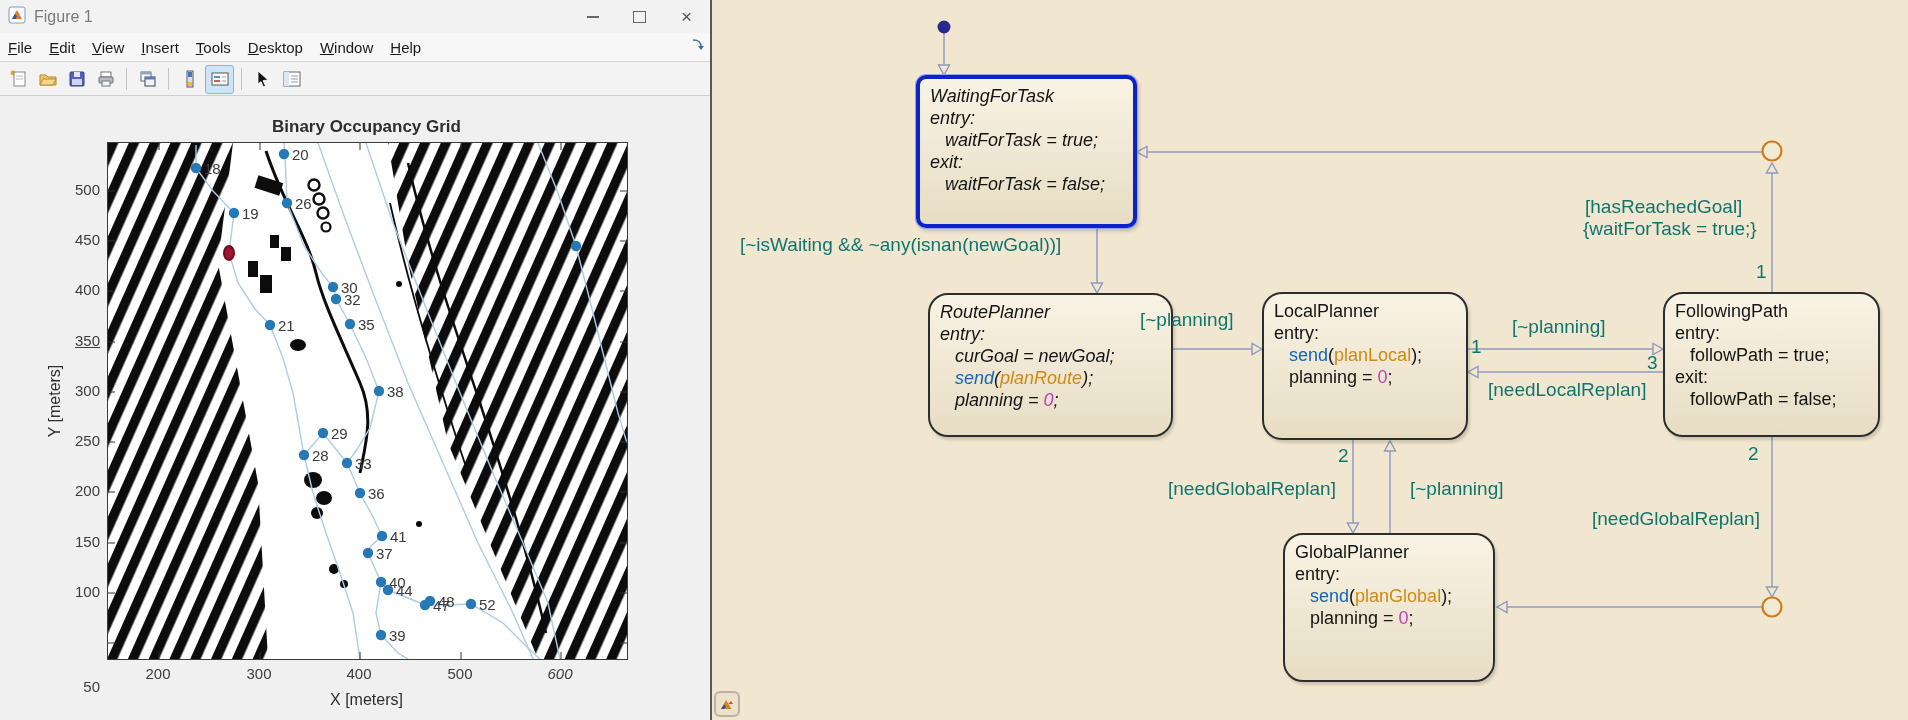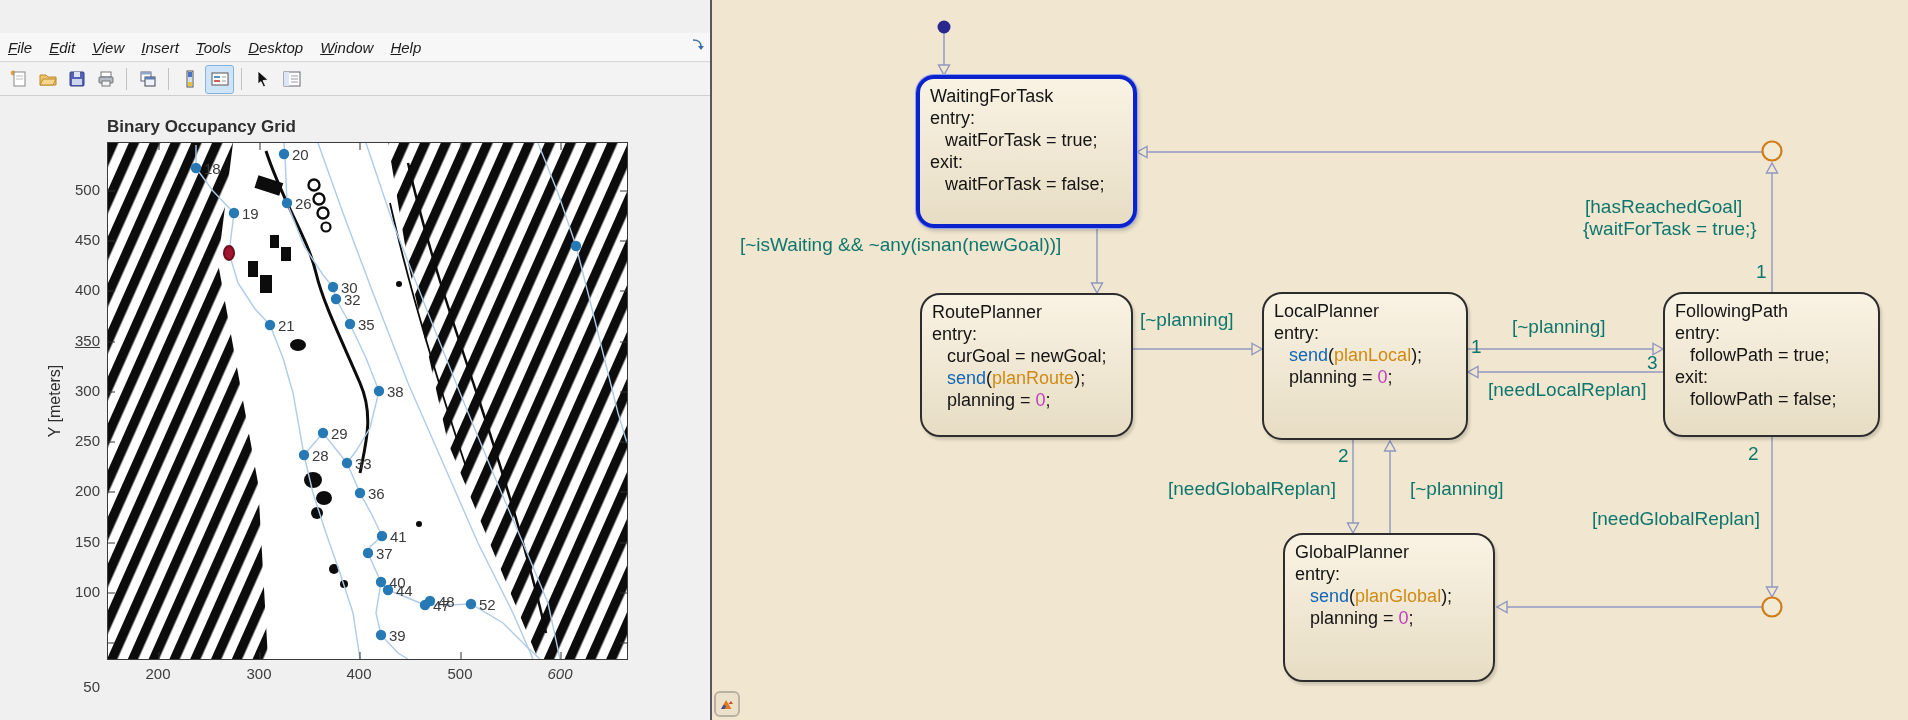--- a/index.html
+++ b/index.html
@@ -7,55 +7,76 @@
   #figwin{position:absolute;left:0;top:0;width:710px;height:720px;background:#f0f0f0;border-right:2px solid #58585c;box-sizing:content-box;}
   .titlebar{position:absolute;left:0;top:0;width:100%;height:33px;background:#f2f2f2;display:flex;align-items:center;}
   .titlebar .appicon{margin-left:8px;}
   .titlebar .title{margin-left:8px;font-size:16px;color:#7a7a7a;}
   .wbtns{position:absolute;right:0;top:0;height:33px;display:flex;}
   .wbtn{width:47px;height:33px;display:flex;align-items:center;justify-content:center;color:#555;}
   .min-glyph{width:12px;height:2px;background:#666;}
   .max-glyph{width:11px;height:10px;border:1.6px solid #666;}
   .close-glyph{font-size:19px;color:#555;line-height:1;}
   .menubar{position:absolute;left:0;top:33px;width:100%;height:29px;background:#f7f7f7;border-bottom:1px solid #d8d8d8;display:flex;align-items:center;padding-left:8px;box-sizing:border-box;}
-  .menubar .mitem{font-size:15px;color:#1b1b1b;margin-right:17px;font-style:italic;}
+  .menubar .mitem{font-size:15px;color:#1b1b1b;margin-right:17px;}
   .menubar .mitem::first-letter{text-decoration:underline;}
   .dockarrow{position:absolute;right:6px;top:4px;}
   .toolbar{position:absolute;left:0;top:63px;width:100%;height:33px;background:#f3f3f3;border-bottom:1px solid #cfcfcf;display:flex;align-items:center;padding-left:4px;box-sizing:border-box;}
   .tb{width:27px;height:27px;display:flex;align-items:center;justify-content:center;border-radius:3px;margin:0 1px;}
   .tb.active{background:#cfe5f7;border:1px solid #84b4dc;}
   .tbsep{width:1px;height:22px;background:#c3c3c3;margin:0 6px;}
   
-  .plot-title{position:absolute;left:107px;top:117px;width:519px;text-align:left;font-size:17px;font-weight:bold;color:#2e2e2e;}
+  .plot-title{position:absolute;left:107px;top:117px;width:519px;text-align:center;font-size:17px;font-weight:bold;color:#2e2e2e;}
   #map{position:absolute;left:107px;top:142px;background:#ffffff;border:1px solid #3a3a3a;}
   .xtick{position:absolute;top:665px;transform:translateX(-50%);font-size:15px;color:#3c3c3c;}
   .ytick{position:absolute;left:58px;width:42px;text-align:right;font-size:15px;color:#3c3c3c;}
   .xlabel{position:absolute;left:107px;top:691px;width:519px;text-align:center;font-size:16px;color:#2e2e2e;}
   .ylabel{position:absolute;left:-10px;top:392px;width:130px;text-align:center;font-size:16px;color:#2e2e2e;transform:rotate(-90deg);}
   .legend{position:absolute;left:448px;top:156px;width:178px;height:42px;background:#ffffff;border:1px solid #3a3a3a;box-sizing:border-box;font-size:14px;color:#222;}
   .lrow{height:20px;display:flex;align-items:center;}
   .lmark{width:56px;display:flex;align-items:center;justify-content:center;gap:7px;}
   .ldot{width:7px;height:7px;border-radius:50%;background:#2779b5;}
   .lline{width:44px;height:2px;background:#aecbe8;}
   text.nodelab{font-family:"Liberation Sans",sans-serif;font-size:15px;fill:#3b3b3b;}
   
   #sfpane{position:absolute;left:712px;top:0;width:1196px;height:720px;background:#f1e7d0;}
   #edges{position:absolute;left:0;top:0;}
   .state{position:absolute;background:linear-gradient(180deg,#f9f3e4,#e7ddc4);border:2px solid #2d2d2d;border-radius:20px;padding:6px 10px;box-sizing:border-box;font-size:18px;line-height:22px;color:#141414;box-shadow:2px 3px 3px rgba(0,0,0,0.15);}
-  .state.sel{border:4px solid #0b23cc;border-radius:18px;box-shadow:0 0 0 1px #93a4ea,2px 3px 4px rgba(0,0,0,0.2);}
+  .state.sel{border:4px solid #0b23cc;border-radius:10px;box-shadow:0 0 0 1px #93a4ea,2px 3px 4px rgba(0,0,0,0.2);font-style:italic;}
   .sline{white-space:pre;}
   .c-b{color:#1266b8}.c-o{color:#cf8a14}.c-m{color:#bf3fbf}
   .tlabel{position:absolute;color:#0f766e;font-size:19px;white-space:pre;}
   .badge{position:absolute;left:2px;top:691px;width:26px;height:26px;border:2px solid #b9b2a4;border-radius:6px;background:#ece2cb;display:flex;align-items:center;justify-content:center;box-sizing:border-box;}
 </style>
 </head>
 <body>
 
 <div id="figwin">
 
+  <div class="titlebar">
+    <span class="appicon">
+      <svg width="18" height="18">
+          <rect x="1" y="1" width="16" height="16" rx="2" fill="#fdfdfd" stroke="#7d9cc4"></rect>
+          <path d="M4 13 L9 4 L11.5 8.5 L14 13 Z" fill="#e07b22"></path>
+          <path d="M4 13 L7 8 L9 10.5 L7.5 13 Z" fill="#3b4fa0"></path>
+        </svg>
+    </span>
+    <span class="title">Figure 1</span>
+    <div class="wbtns">
+      <div class="wbtn">
+          <div class="min-glyph"></div>
+        </div>
+      <div class="wbtn">
+          <div class="max-glyph"></div>
+        </div>
+      <div class="wbtn">
+          <span class="close-glyph">×</span>
+        </div>
+    </div>
+  </div>
 
   <div class="menubar">
     <span class="mitem">File</span>
     <span class="mitem">Edit</span>
     <span class="mitem">View</span>
     <span class="mitem">Insert</span>
     <span class="mitem">Tools</span>
     <span class="mitem">Desktop</span>
     <span class="mitem">Window</span>
     <span class="mitem">Help</span>
@@ -254,20 +275,21 @@
       <text x="325" y="468" class="nodelab">47</text>
       <circle cx="363" cy="461" r="5.2" fill="#2779b5"></circle>
       <text x="371" y="467" class="nodelab">52</text>
       <circle cx="273" cy="492" r="5.2" fill="#2779b5"></circle>
       <text x="281" y="498" class="nodelab">39</text>
       <circle cx="468" cy="103" r="5.2" fill="#2779b5"></circle>
       <ellipse cx="121" cy="110" rx="5" ry="7" fill="#a2142f" stroke="#6e0f1e" stroke-width="2"></ellipse>
     </svg>
 
 
+  <div class="xlabel">X [meters]</div>
   <div class="ylabel">Y [meters]</div>
 <div class="xtick" style="left: 158px;">200</div>
     <div class="xtick" style="left: 259px;">300</div>
     <div class="xtick" style="left: 359px;">400</div>
     <div class="xtick" style="left: 460px;">500</div>
     <div class="xtick" style="left: 560px; font-style: italic;">600</div>
     <div class="ytick" style="top: 181px;">500</div>
     <div class="ytick" style="top: 231px;">450</div>
     <div class="ytick" style="top: 281px;">400</div>
     <div class="ytick" style="top: 332px; text-decoration: underline;">350</div>
@@ -320,21 +342,21 @@
       </svg>
   </div>
 
 <div class="state sel" style="left: 204px; top: 75px; width: 221px; height: 153px;">
       <div class="sline"><span>WaitingForTask</span></div>
       <div class="sline"><span>entry:</span></div>
       <div class="sline"><span>   waitForTask = true;</span></div>
       <div class="sline"><span>exit:</span></div>
       <div class="sline"><span>   waitForTask = false;</span></div>
     </div>
-    <div class="state" style="left: 208px; top: 293px; width: 213px; height: 144px;">
+    <div class="state" style="left: 216px; top: 293px; width: 245px; height: 144px; font-style: italic;">
       <div class="sline"><span>RoutePlanner</span></div>
       <div class="sline"><span>entry:</span></div>
       <div class="sline"><span>   curGoal = newGoal;</span></div>
       <div class="sline"><span>   </span><span class="c-b">send</span><span>(</span><span class="c-o">planRoute</span><span>);</span></div>
       <div class="sline"><span>   planning = </span><span class="c-m">0</span><span>;</span></div>
     </div>
     <div class="state" style="left: 550px; top: 292px; width: 206px; height: 148px;">
       <div class="sline"><span>LocalPlanner</span></div>
       <div class="sline"><span>entry:</span></div>
       <div class="sline"><span>   </span><span class="c-b">send</span><span>(</span><span class="c-o">planLocal</span><span>);</span></div>

